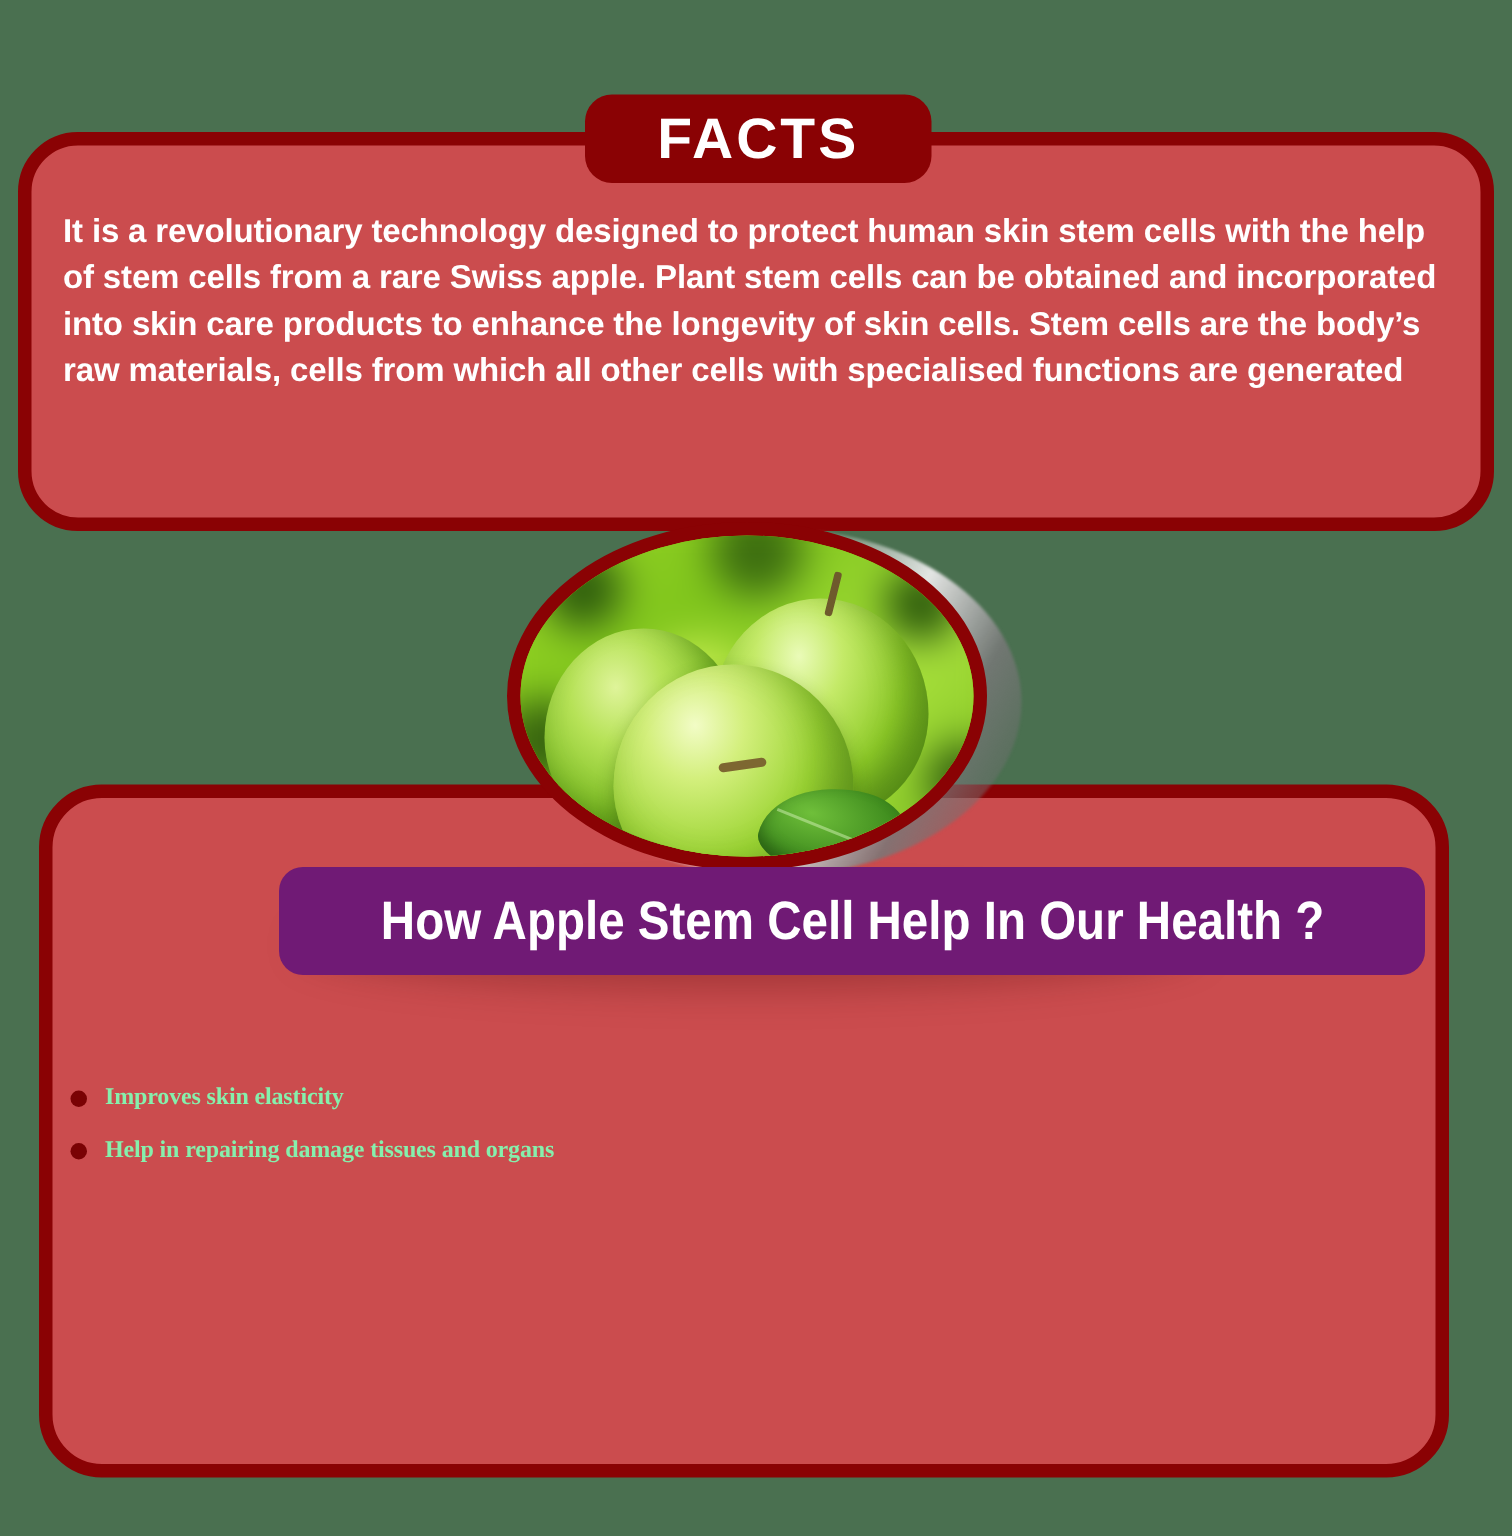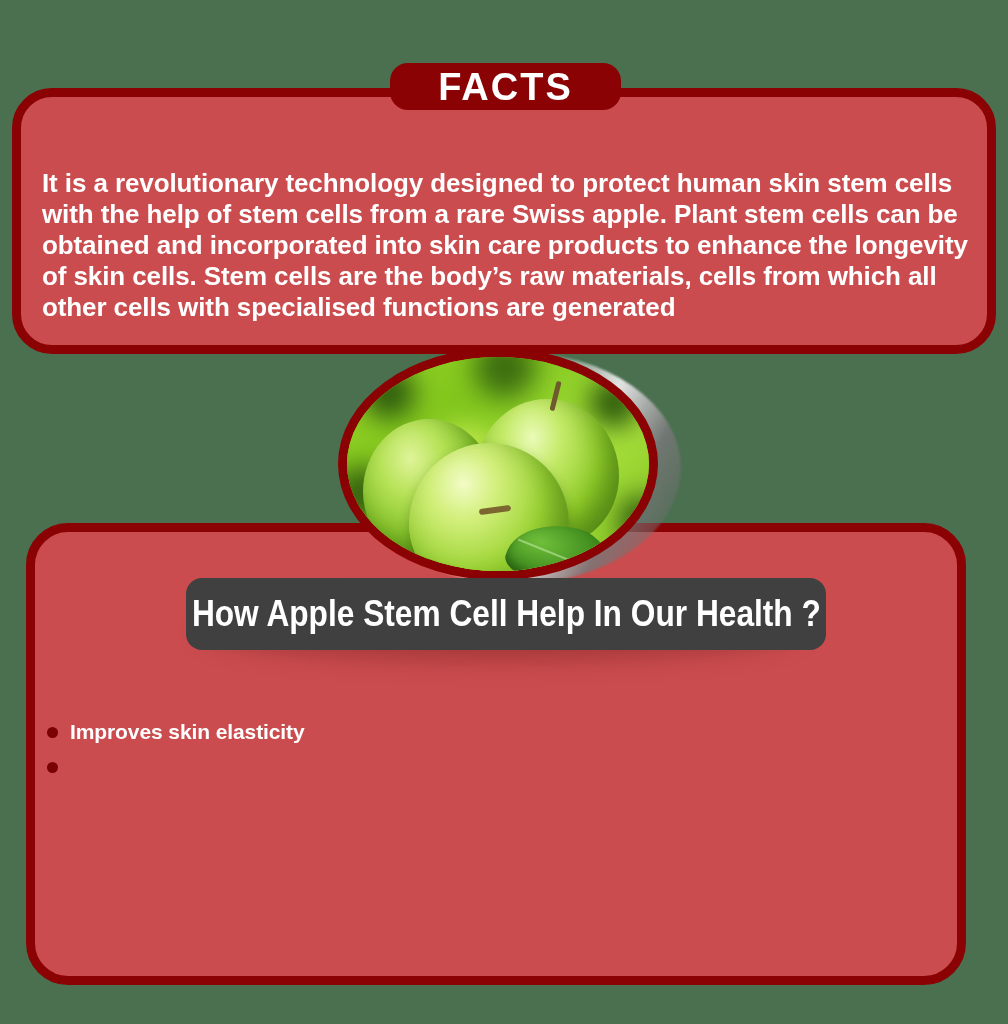--- a/index.html
+++ b/index.html
@@ -46,45 +46,45 @@
     height: 462px;
     border-radius: 42px;
   }
 
   
   #facts-banner {
     position: absolute;
     left: 390px;
     top: 63px;
     width: 231px;
-    height: 47px;
+    height: 59px;
     background: #8a0204;
     border-radius: 18px;
     display: flex;
     align-items: center;
     justify-content: center;
     z-index: 6;
   }
   #facts-banner-label {
     color: #ffffff;
     font-size: 38px;
     font-weight: bold;
     letter-spacing: 2px;
     font-family: "Liberation Sans", sans-serif;
     line-height: 1;
   }
 
   
   #facts-body {
     position: absolute;
     left: 42px;
-    top: 168px;
+    top: 138px;
     width: 930px;
     color: #ffffff;
-    font-size: 26px;
+    font-size: 22px;
     font-weight: bold;
     line-height: 31px;
     font-family: "Liberation Sans", sans-serif;
     letter-spacing: -0.1px;
     z-index: 4;
   }
 
   
   #apple-circle-shadow {
     position: absolute;
@@ -213,23 +213,23 @@
     height: 60px;
     border-radius: 50%;
     background: rgba(80,10,10,0.30);
     filter: blur(12px);
     z-index: 6;
   }
   #title-banner {
     position: absolute;
     left: 186px;
     top: 578px;
-    width: 640px;
+    width: 764px;
     height: 72px;
-    background: #404040;
+    background: #701a75;
     border-radius: 16px;
     display: flex;
     align-items: center;
     justify-content: center;
     z-index: 7;
   }
   #title-banner-label {
     color: #ffffff;
     font-size: 36px;
     font-weight: bold;
@@ -246,24 +246,24 @@
     left: 44px;
     top: 714px;
     width: 700px;
     list-style: none;
     margin: 0;
     padding: 0;
     z-index: 8;
   }
   .benefit-item {
     position: relative;
-    color: #ffffff;
-    font-size: 21px;
+    color: #86efac;
+    font-size: 16px;
     font-weight: bold;
-    font-family: Liberation Sans, sans-serif;
+    font-family: Liberation Serif, serif;
     line-height: 35px;
     padding-left: 26px;
     letter-spacing: -0.1px;
   }
   .bullet-dot {
     position: absolute;
     left: 3px;
     top: 13px;
     width: 11px;
     height: 11px;
@@ -304,16 +304,17 @@
     <span id="title-banner-label">How Apple Stem Cell Help In Our Health ?</span>
   </div>
 
   <ul id="benefits-list">
     <li class="benefit-item">
       <span class="bullet-dot"></span>
       <span>Improves skin elasticity</span>
     </li>
     <li class="benefit-item">
       <span class="bullet-dot"></span>
+      <span>Help in repairing damage tissues and organs</span>
     </li>
   </ul>
 
 </div>
 
 </body></html>

